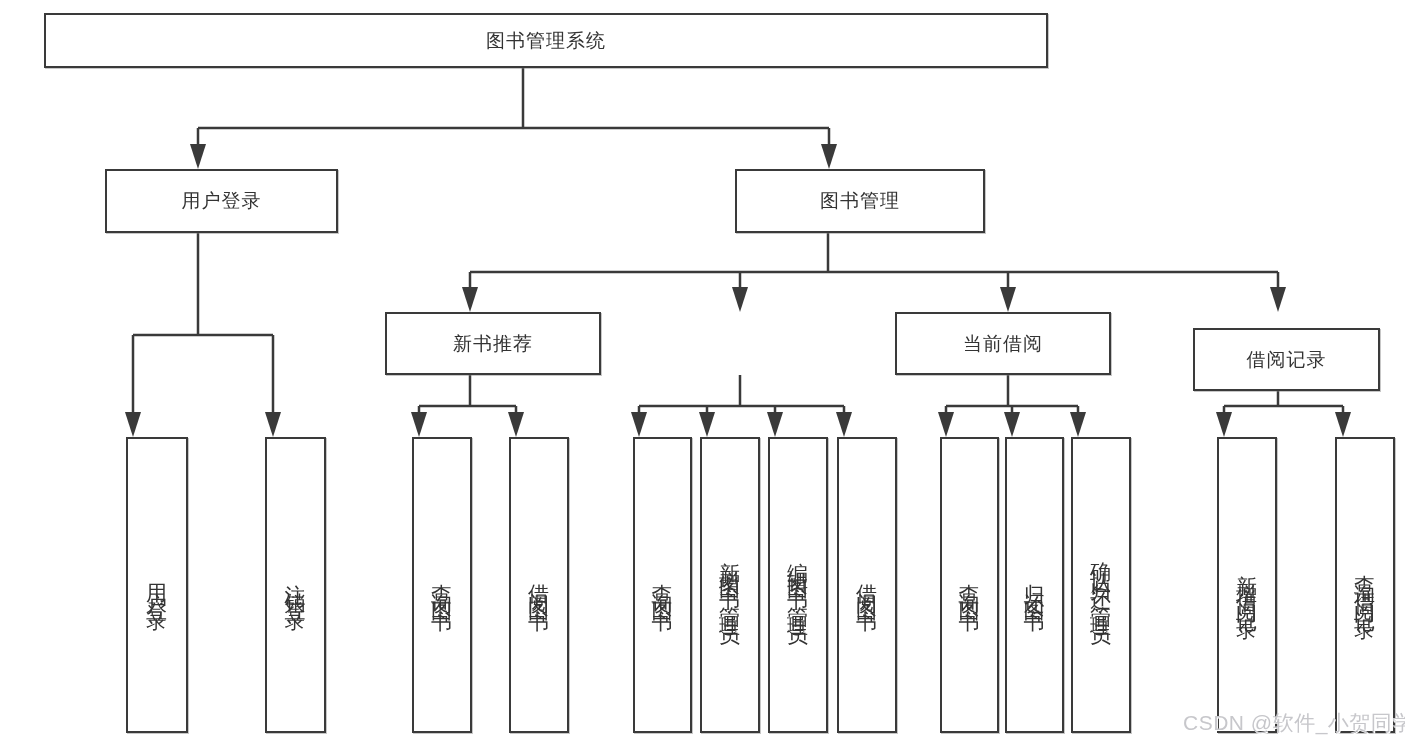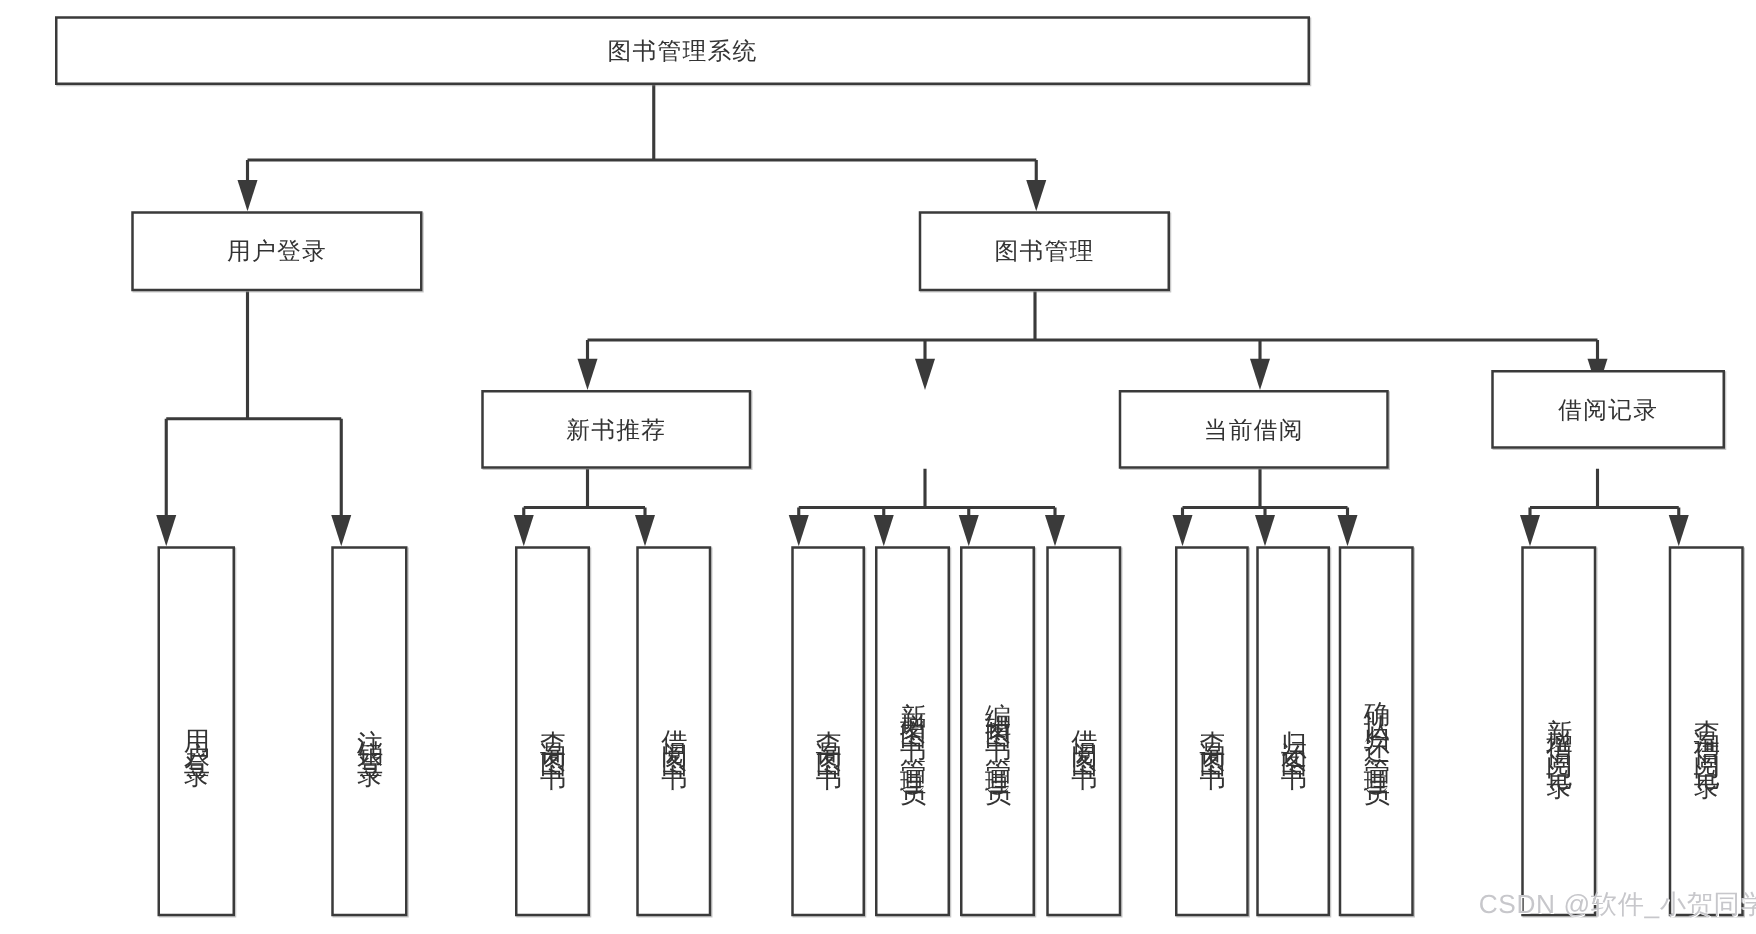--- a/index.html
+++ b/index.html
@@ -62,31 +62,31 @@
     </g>
   </svg>
 
   <div class="box" style="left:21px;top:13px;width:1004px;height:55px">
     <span class="h-label">图书管理系统</span>
   </div>
 
   <div class="box" style="left:82px;top:169px;width:233px;height:64px">
     <span class="h-label">用户登录</span>
   </div>
-  <div class="box" style="left:712px;top:169px;width:201px;height:64px">
+  <div class="box" style="left:712px;top:169px;width:250px;height:64px">
     <span class="h-label">图书管理</span>
   </div>
 
   <div class="box" style="left:362px;top:312px;width:216px;height:63px">
     <span class="h-label">新书推荐</span>
   </div>
   <div class="box" style="left:872px;top:312px;width:216px;height:63px">
     <span class="h-label">当前借阅</span>
   </div>
-  <div class="box" style="left:1170px;top:296px;width:187px;height:63px">
+  <div class="box" style="left:1170px;top:328px;width:187px;height:63px">
     <span class="h-label">借阅记录</span>
   </div>
 
   <div class="box leaf" style="left:103px;top:437px;width:62px;height:296px">
     <span class="vt">用户登录</span>
   </div>
   <div class="box leaf" style="left:242px;top:437px;width:61px;height:296px">
     <span class="vt">注销登录</span>
   </div>
 

